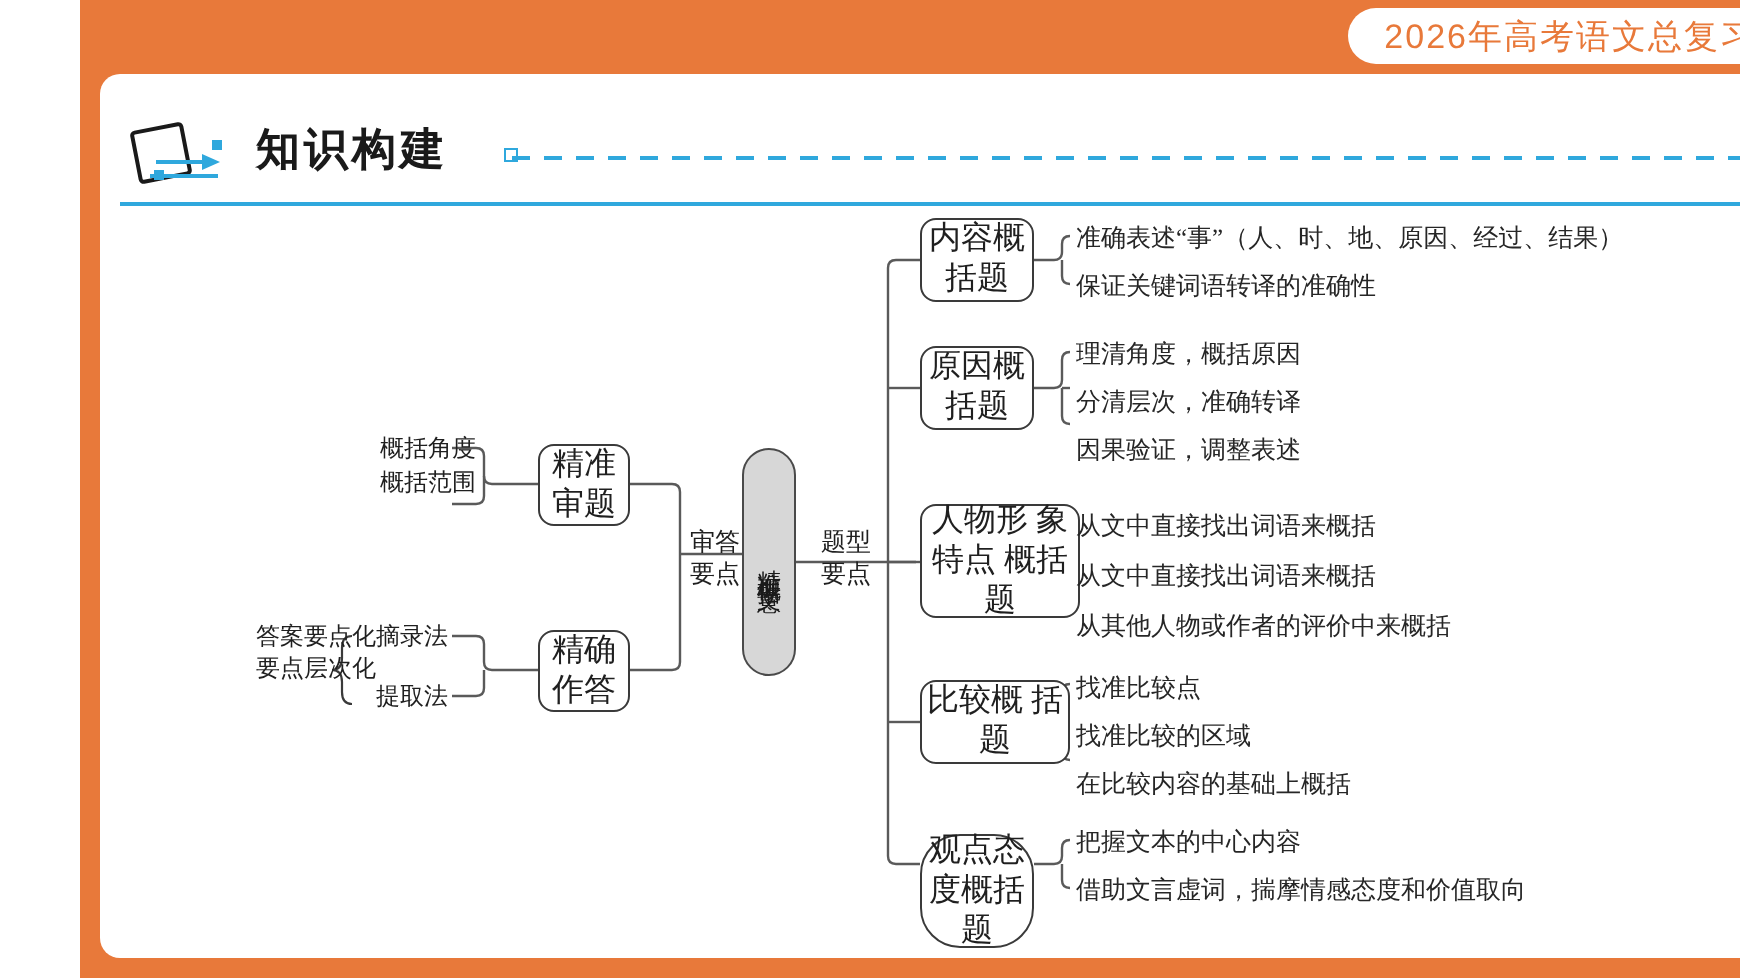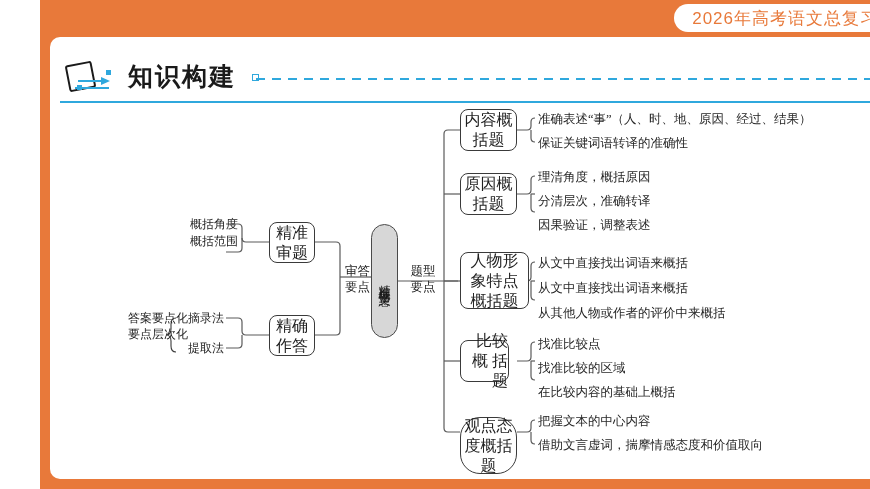--- a/index.html
+++ b/index.html
@@ -56,21 +56,21 @@
     position: absolute;
     left: 5px;
     top: 2px;
     width: 54px;
     height: 38px;
   }
   #title-text {
     position: absolute;
     left: 68px;
     top: 3px;
-    font-size: 25px;
+    font-size: 22px;
     font-weight: bold;
     color: #1a1a1a;
     letter-spacing: 2px;
     font-family: "Liberation Sans", sans-serif;
     white-space: nowrap;
   }
   #title-dash {
     position: absolute;
     left: 196px;
     top: 21px;
@@ -282,30 +282,30 @@
   <div class="leaf" style="left:498px; top:112px;">准确表述“事”（人、时、地、原因、经过、结果）</div>
 
   <div class="node" style="left:420px; top:173px; width:57px; height:42px;">
     <span>原因概
 括题</span>
   </div>
   <div class="leaf" style="left:498px; top:170px;">理清角度，概括原因</div>
   <div class="leaf" style="left:498px; top:194px;">分清层次，准确转译</div>
   <div class="leaf" style="left:498px; top:218px;">因果验证，调整表述</div>
 
-  <div class="node" style="left:420px; top:252px; width:69px; height:57px;">
+  <div class="node" style="left:420px; top:252px; width:80px; height:57px;">
     <span>人物形
 象特点
 概括题</span>
   </div>
   <div class="leaf" style="left:498px; top:256px;">从文中直接找出词语来概括</div>
   <div class="leaf" style="left:498px; top:281px;">从文中直接找出词语来概括</div>
   <div class="leaf" style="left:498px; top:306px;">从其他人物或作者的评价中来概括</div>
 
-  <div class="node" style="left:420px; top:340px; width:49px; height:42px;text-align:right;">
+  <div class="node" style="left:420px; top:340px; width:75px; height:42px;">
     <span>比较概
 括题</span>
   </div>
   <div class="leaf" style="left:498px; top:337px;">找准比较点</div>
   <div class="leaf" style="left:498px; top:361px;">找准比较的区域</div>
   <div class="leaf" style="left:498px; top:385px;">在比较内容的基础上概括</div>
 
   <div class="node" style="left:420px; top:417px; width:57px; height:57px;border-radius:20px;">
     <span>观点态
 度概括

